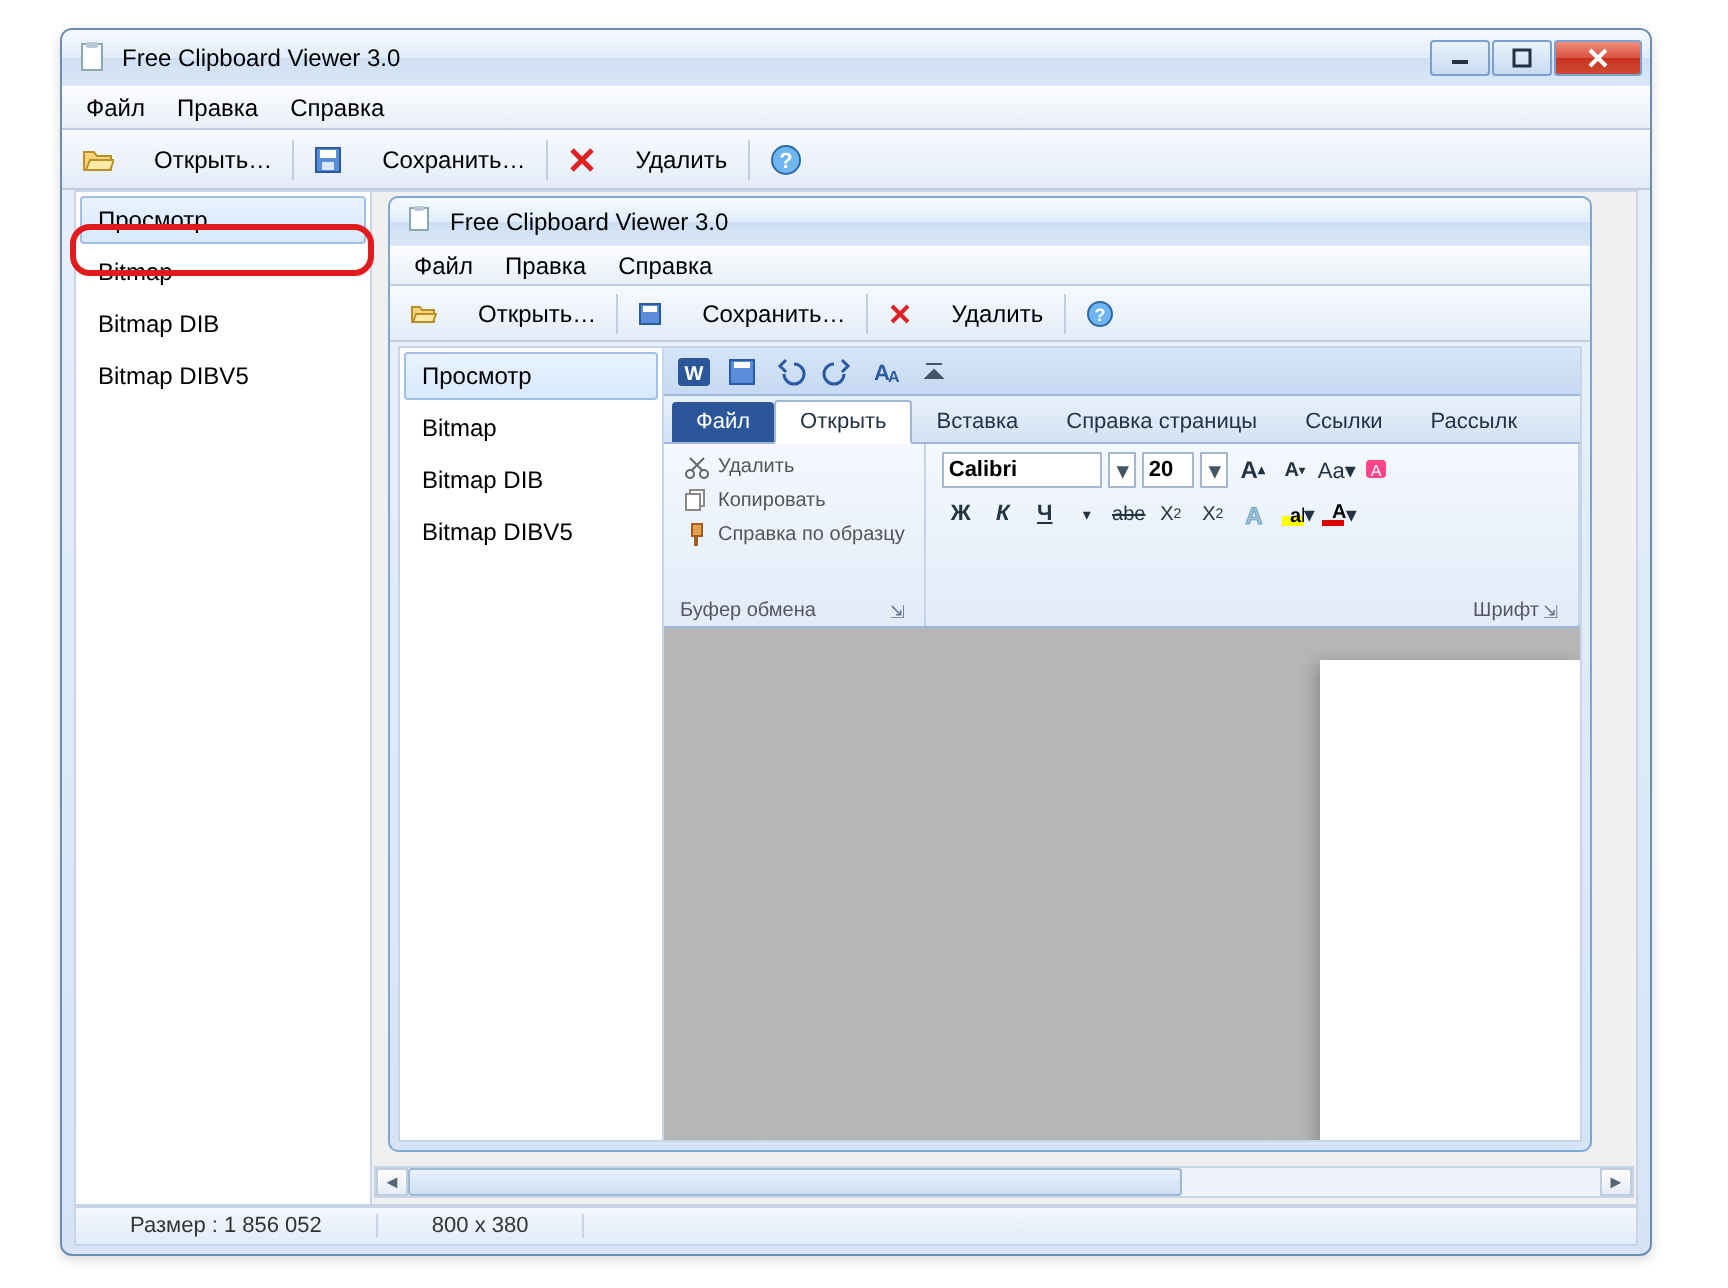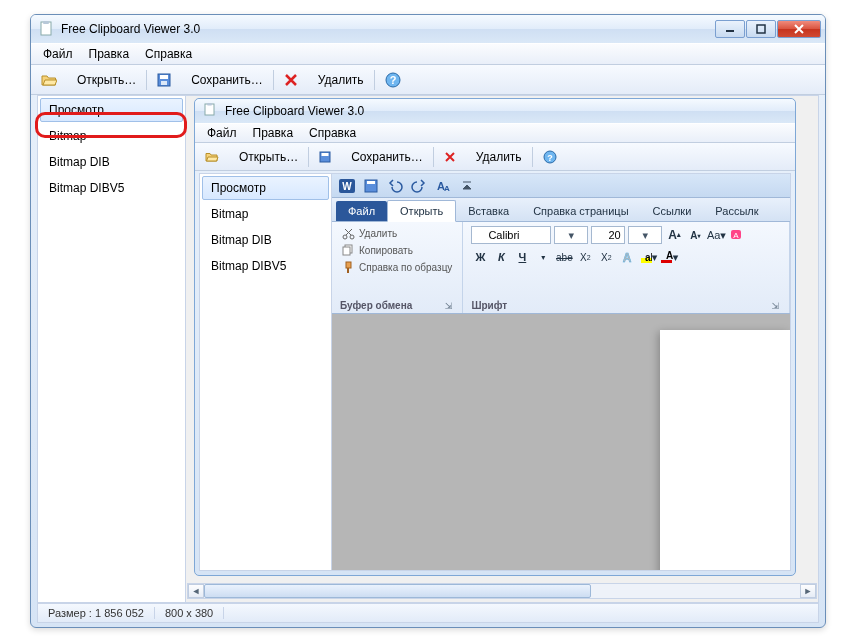--- a/index.html
+++ b/index.html
@@ -44,40 +44,40 @@
 
 .word { width: 100%; height: 100%; }
 .qat { height: 24px; background: linear-gradient(#d7e6f8,#c5d9f1); display: flex; align-items: center; padding: 0 4px; gap: 2px; border-bottom:1px solid #a0b8d8; }
 .qat .q { width: 22px; height: 20px; display: flex; align-items: center; justify-content: center; cursor:pointer; }
 .tabs { height: 24px; background: linear-gradient(#e8f0fb,#d4e2f4); display: flex; align-items: flex-end; border-bottom: 1px solid #a0b8d8; font-size: 11px; }
 .tabs .tab { padding: 4px 12px; cursor: pointer; color: #234; }
 .tabs .tab.file { background: #2b579a; color: #fff; border-radius: 2px 2px 0 0; margin-left: 4px; }
 .tabs .tab.active { background: #fff; border: 1px solid #a0b8d8; border-bottom: 1px solid #fff; border-radius: 2px 2px 0 0; margin-bottom:-1px; }
 .ribbon { height: 92px; background: linear-gradient(#f4f8fe,#e2ebf8); display: flex; border-bottom: 1px solid #a0b8d8; }
 .group { border-right: 1px solid #c4d4ea; padding: 4px 8px 2px; display: flex; flex-direction: column; justify-content: space-between; }
-.group-title { font-size: 10px; color: #556; text-align: left; padding-top: 2px; font-weight: bold; }
+.group-title { font-size: 10px; color: #556; text-align: right; padding-top: 2px; }
 .group-content { display: flex; gap: 4px; flex:1; }
 .paste-big { display:flex; flex-direction:column; align-items:center; gap:2px; padding: 2px 4px; cursor:pointer; }
 .paste-big .board { width:28px; height:34px; background:#f7e6a2; border:1px solid #c9a85a; border-radius:3px; position:relative; }
 .paste-big .board::before { content:''; position:absolute; left:50%; top:-3px; transform:translateX(-50%); width:14px; height:6px; background:#9e9e9e; border-radius:2px; }
 .paste-big .board::after { content:''; position:absolute; left:4px; top:6px; right:4px; bottom:4px; background:#fff; border:1px solid #d7c27a; }
 .clipbtns { display:flex; flex-direction:column; gap:2px; font-size:10px; color:#555; }
 .clipbtns .row { display:flex; align-items:center; gap:4px; cursor:pointer; padding: 1px 2px; }
 .font-controls { display:flex; flex-direction:column; gap:4px; }
 .fc-row { display:flex; align-items:center; gap:3px; font-size:11px; }
-.fc-row .input { background:#fff; border:1px solid #a5b8d0; padding:1px 16px; height:18px; display:flex; align-items:center; }
+.fc-row .input { background:#fff; border:1px solid #a5b8d0; padding:1px 2px; height:18px; display:flex; align-items:center;font-weight:bold; }
 .fc-row .fn { width:80px; }
 .fc-row .fs { width:26px; }
 .fc-row .chev { width:14px; border-left:1px solid #a5b8d0; display:flex; align-items:center; justify-content:center; color:#456; }
 .fc-row .ic { width:18px; height:18px; display:flex; align-items:center; justify-content:center; cursor:pointer; color:#234; }
 .docarea { position: absolute; left:0; right:0; top: 140px; bottom:0; background:#b6b6b6; }
 .docpage { position:absolute; right:0; top:16px; width:130px; height:300px; background:#fff; box-shadow: -2px 2px 8px rgba(0,0,0,.25); }
 
 .statusbar { position: absolute; left: 6px; right: 6px; bottom: 4px; height: 20px; background: linear-gradient(#f4f8fe,#e2ebf8); border: 1px solid #c8d4e8; display: flex; align-items: center; font-size: 11px; color:#333; }
-.statusbar .cell { padding: 0 10px; border-right: 1px solid #c8d4e8; }
+.statusbar .cell { padding: 0 27px; border-right: 1px solid #c8d4e8; }
 
 
 .hscroll { position:absolute; left:156px; right:8px; bottom:28px; height:16px; background:#eef2f9; border:1px solid #c8d4e8; display:flex; align-items:center; }
 .hscroll .arrow { width:16px; height:14px; background:linear-gradient(#fdfdfe,#e6ecf6); border:1px solid #c0cde0; display:flex; align-items:center; justify-content:center; font-size:9px; color:#567; cursor:pointer; }
 .hscroll .track { flex:1; height:14px; position:relative; }
 .hscroll .thumb { position:absolute; left:0; top:0; height:14px; width:65%; background:linear-gradient(#eaf2fd,#cdddf2); border:1px solid #9db8d8; border-radius:2px; }
 
 
 svg { display:block; }
 

